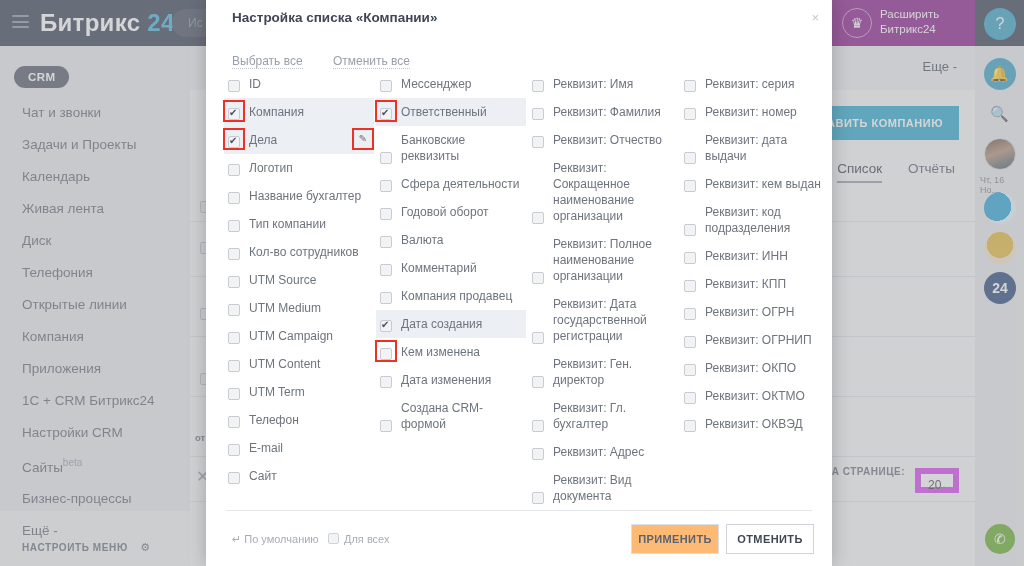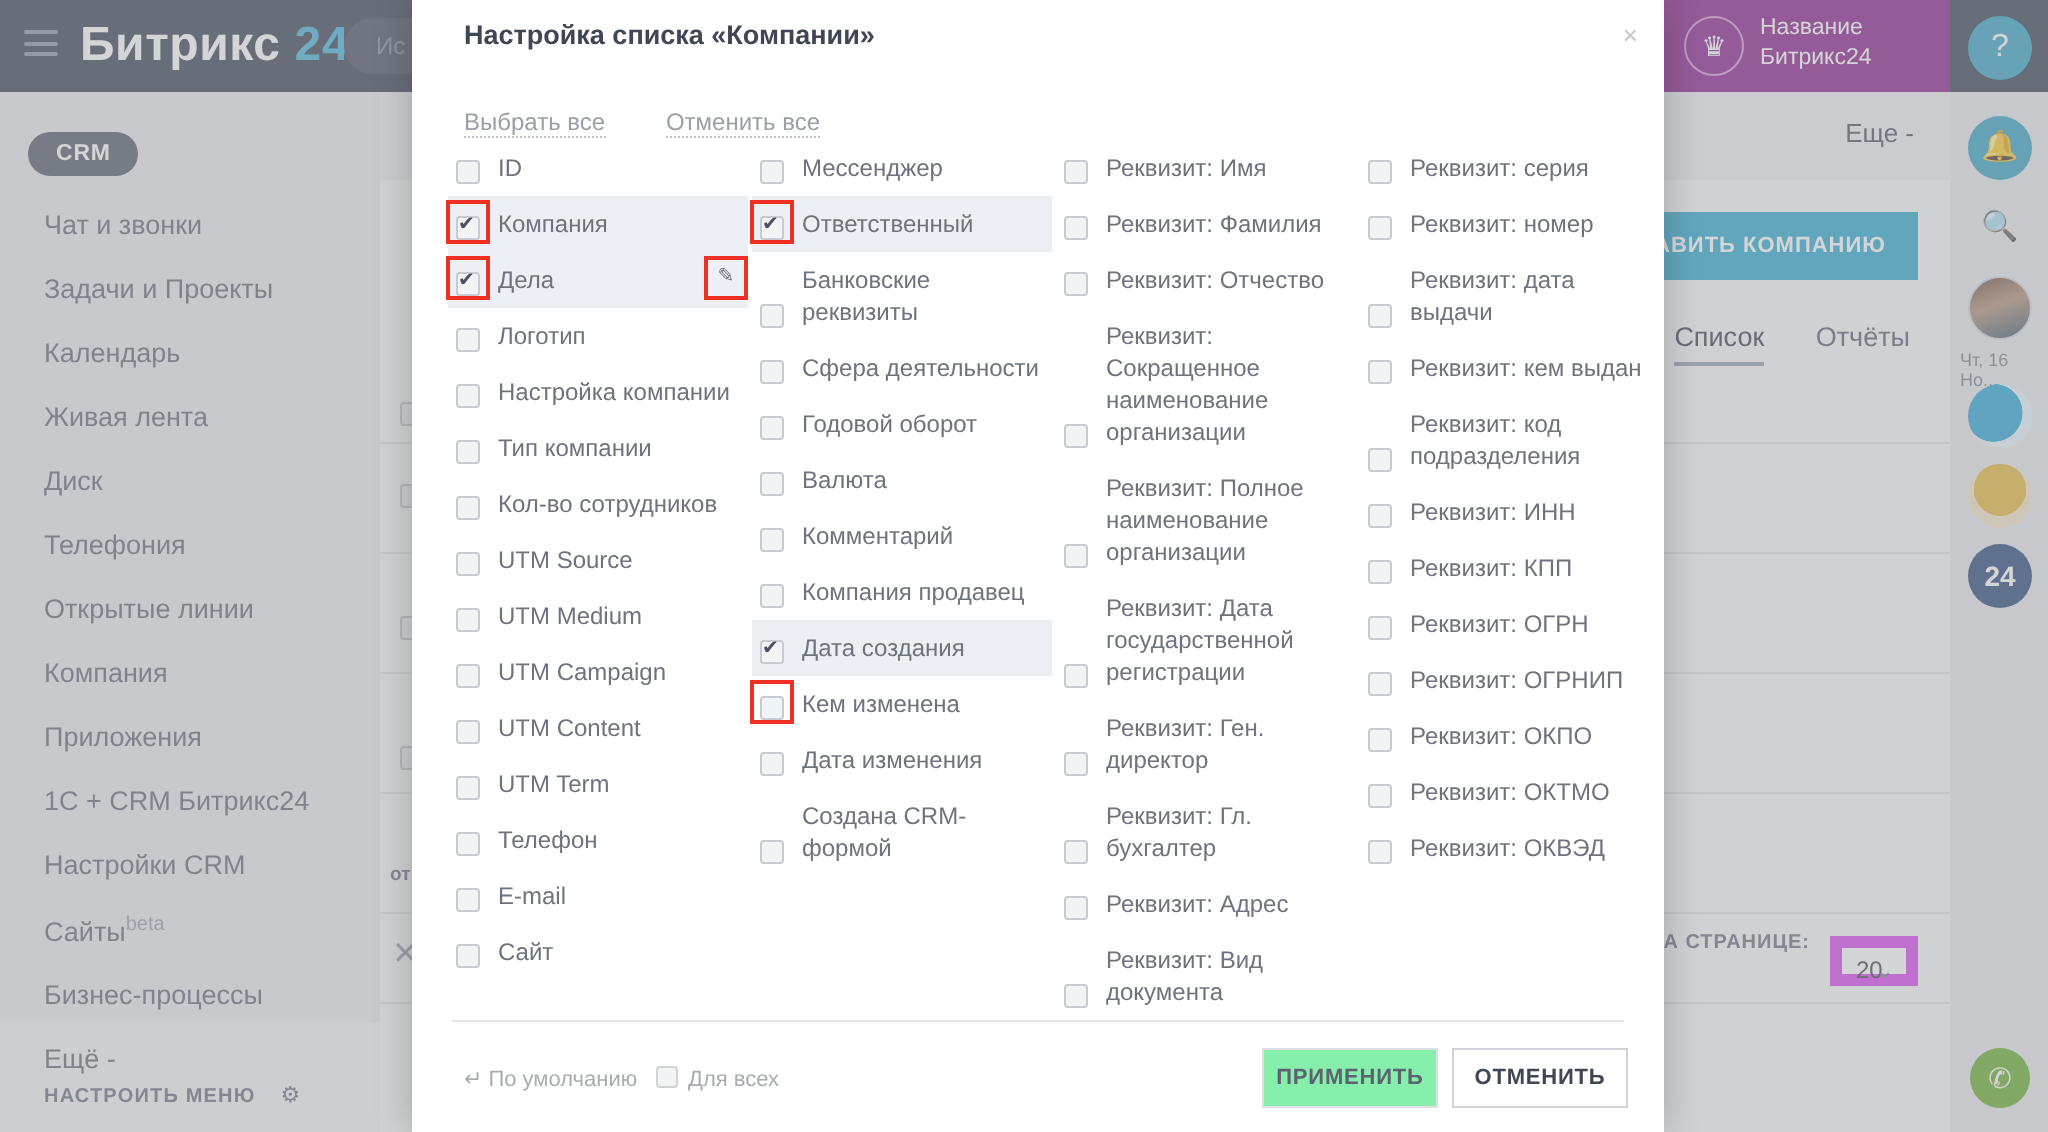--- a/index.html
+++ b/index.html
@@ -145,21 +145,21 @@
   .dlg-sep { position: absolute; left: 20px; right: 20px; top: 510px; height: 1px; background: #e6e7ea; }
   .dlg-default { position: absolute; left: 26px; top: 533px; font-size: 11px; color: #a7acb4; }
   .dlg-default .arr { margin-right: 3px; }
   .dlg-forall { position: absolute; left: 122px; top: 533px; font-size: 11px; color: #a7acb4; }
   .dlg-forall .cb2 {
     display: inline-block; width: 11px; height: 11px; vertical-align: -1px; margin-right: 5px;
     border: 1px solid #cfd2d7; background: #f2f3f5; border-radius: 2px;
   }
   .btn-apply {
     position: absolute; left: 425px; top: 524px; width: 88px; height: 30px;
-    background: #86efac; border: 1px solid #dcdfe4;
+    background: #fdba74; border: 1px solid #dcdfe4;
     font-size: 11px; font-weight: bold; color: #5b6270; letter-spacing: .4px;
     text-align: center; line-height: 28px; cursor: pointer;
   }
   .btn-cancel {
     position: absolute; left: 520px; top: 524px; width: 88px; height: 30px;
     background: #fff; border: 1px solid #cfd3d9;
     font-size: 11px; font-weight: bold; color: #3f4654; letter-spacing: .4px;
     text-align: center; line-height: 28px; cursor: pointer;
   }
 </style>
@@ -179,21 +179,21 @@
       <div class="logo">
         <span>Битрикс</span>
         <span class="num">24</span>
       </div>
       <div class="srchbox">
         <span>Ис</span>
       </div>
       <div class="promo">
         <div class="crown">♛</div>
         <div class="ptxt">
-          <div>Название</div>
+          <div>Расширить</div>
           <div>Битрикс24</div>
         </div>
       </div>
       <div class="helpbtn">?</div>
     </div>
 
     <div class="sidebar">
       <div class="crm-pill">CRM</div>
       <div class="nav">
         <div><span>Чат и звонки</span></div>
@@ -286,21 +286,21 @@
             <span class="cb on"></span>
             <span class="lbl">Дела</span>
             <span class="pencil">✎</span>
           </div>
           <div class="item">
             <span class="cb"></span>
             <span class="lbl">Логотип</span>
           </div>
           <div class="item">
             <span class="cb"></span>
-            <span class="lbl">Настройка компании</span>
+            <span class="lbl">Название бухгалтер</span>
           </div>
           <div class="item">
             <span class="cb"></span>
             <span class="lbl">Тип компании</span>
           </div>
           <div class="item">
             <span class="cb"></span>
             <span class="lbl">Кол-во сотрудников</span>
           </div>
           <div class="item">

